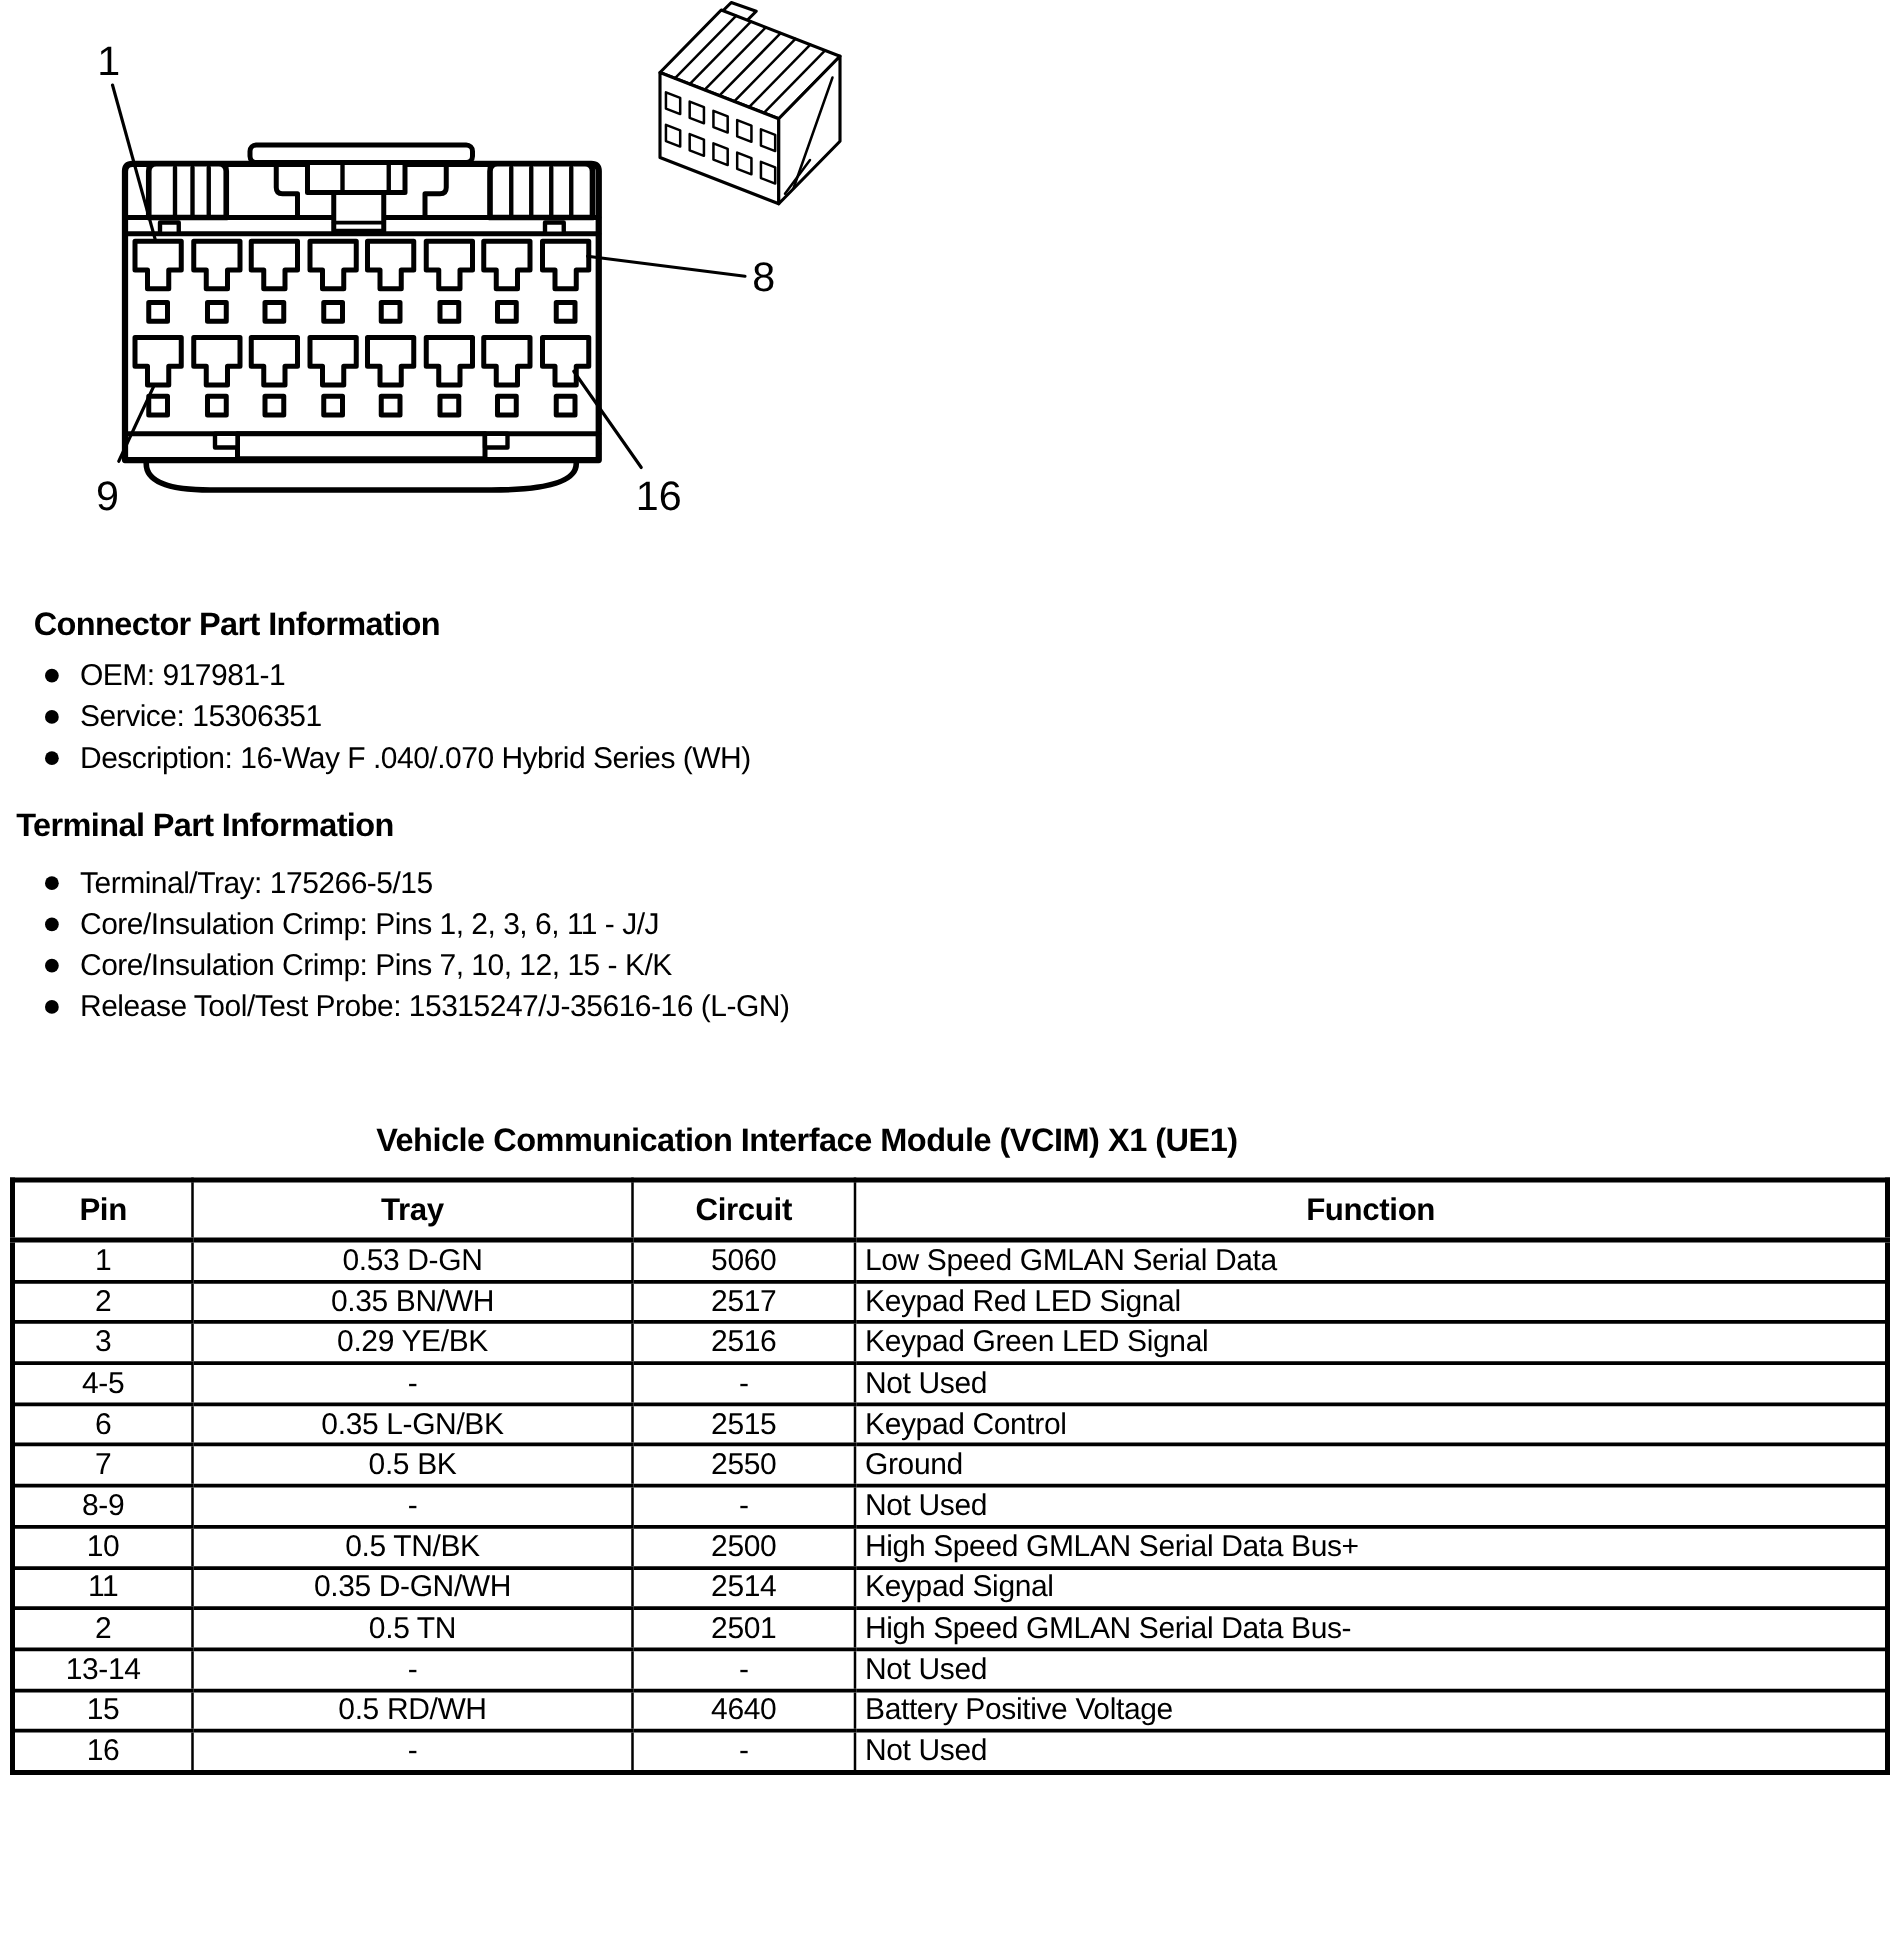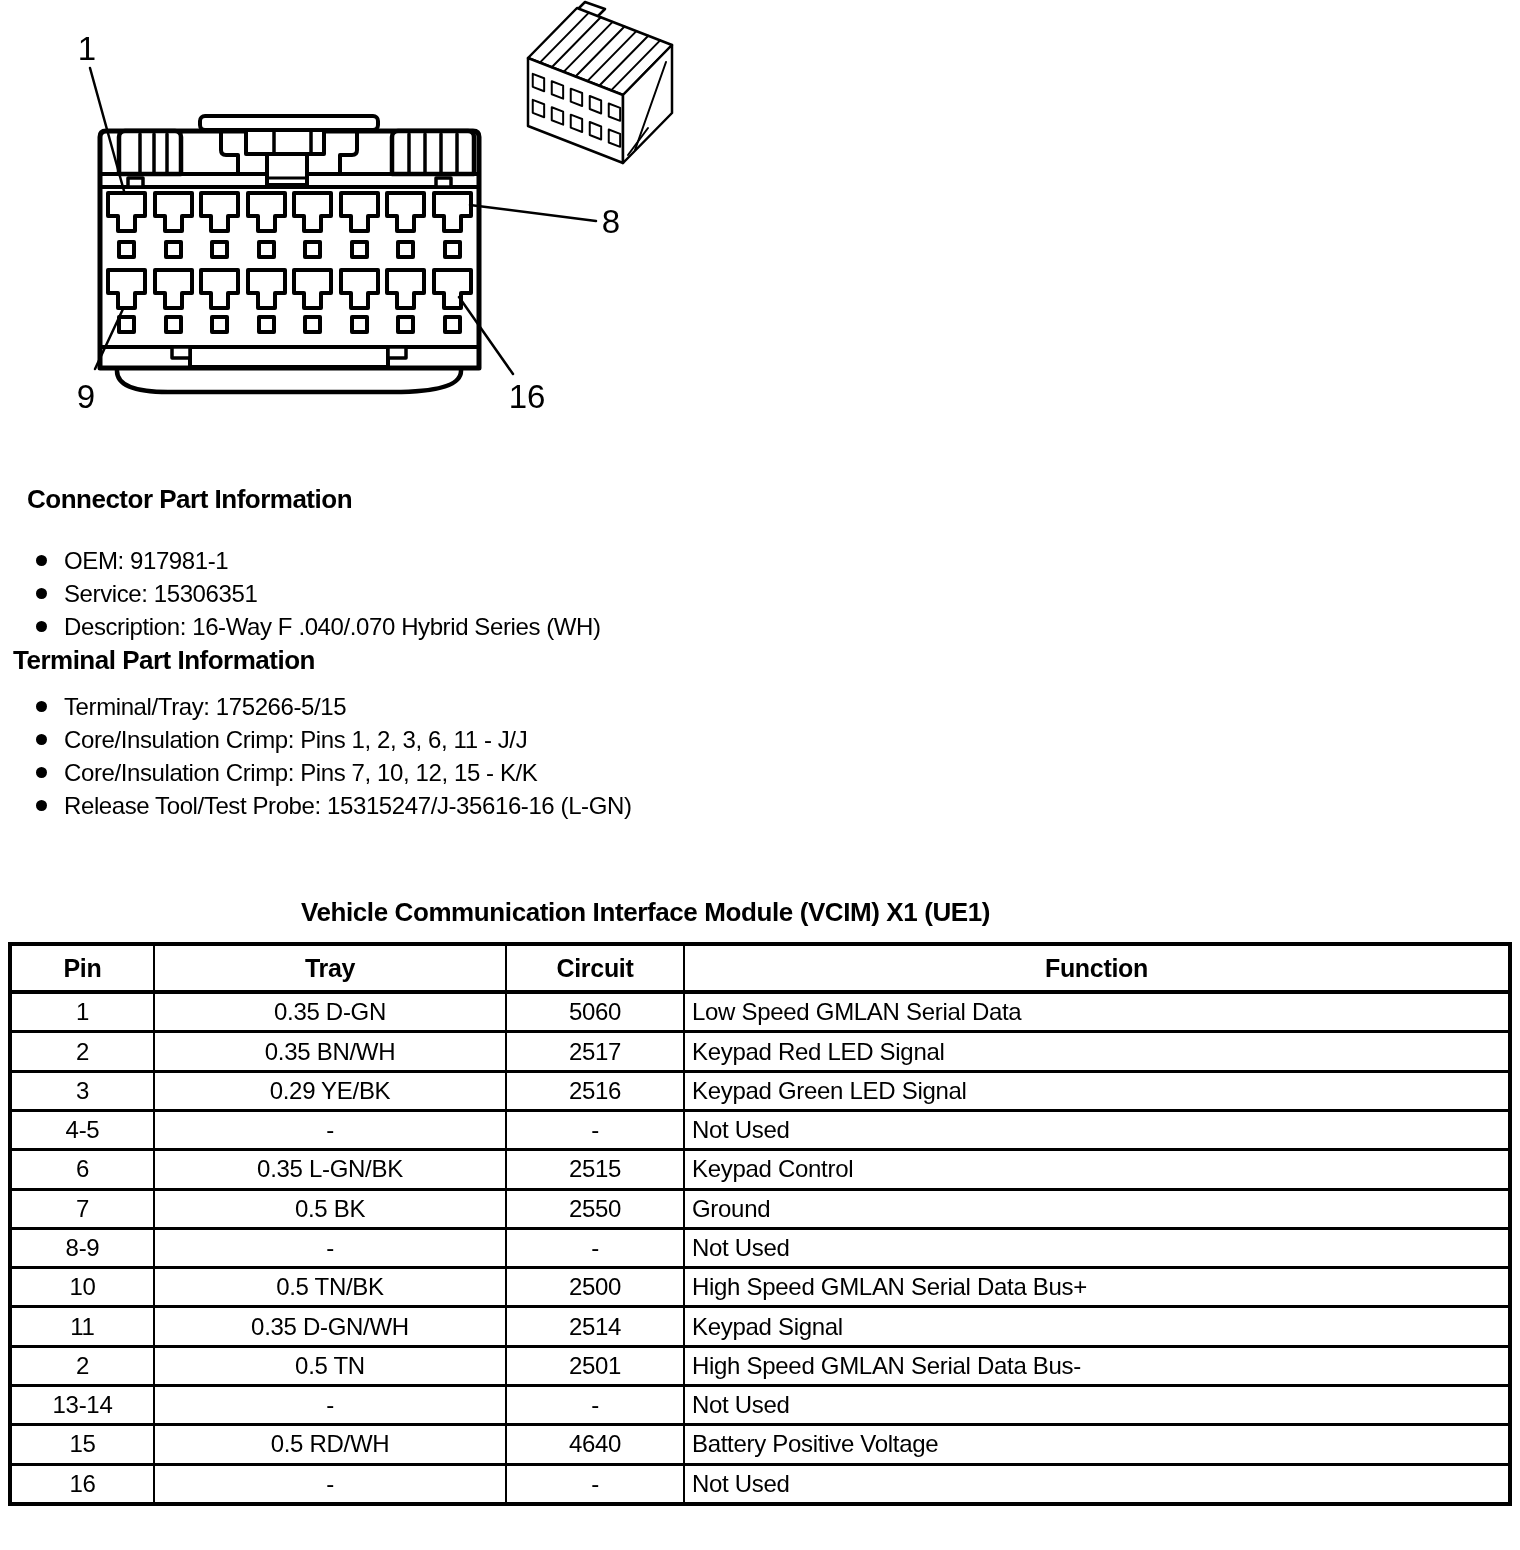--- a/index.html
+++ b/index.html
@@ -7,21 +7,21 @@
         font-family:"Liberation Sans",sans-serif;overflow:hidden;}
   .sec-heading{position:absolute;left:13px;margin:0;
         font:bold 26px/30px "Liberation Sans",sans-serif;letter-spacing:-0.5px;color:#000;}
   .blist{position:absolute;left:0;margin:0;padding:0;list-style:none;}
   .blist li{display:flex;align-items:center;height:33px;
         font:24px "Liberation Sans",sans-serif;letter-spacing:-0.4px;}
   .dot{width:11px;height:11px;background:#000;border-radius:50%;
         margin-left:36px;margin-right:17px;flex:none;}
   .tbl-title{position:absolute;top:897px;left:0;width:1291px;text-align:center;
         font:bold 26px "Liberation Sans",sans-serif;letter-spacing:-0.4px;}
-  table.pinout{position:absolute;left:8px;top:942px;width:1504px;height:564px;
+  table.pinout{position:absolute;left:8px;top:942px;width:1504px;height:478px;
         border-collapse:collapse;table-layout:fixed;background:#fff;
         font:24px "Liberation Sans",sans-serif;letter-spacing:-0.3px;padding-left:48px;}
   table.pinout{border:4px solid #000;}
   table.pinout th{border-left:2px solid #000;border-bottom:4px solid #000;
         height:44px;font-weight:bold;font-size:25px;text-align:center;vertical-align:middle;padding:0;}
   table.pinout td{border-left:2px solid #000;border-top:3px solid #000;
         text-align:center;vertical-align:middle;padding:0;}
   table.pinout th:first-child,table.pinout td:first-child{border-left:none;}
   table.pinout td.fn{text-align:left;padding-left:7px;}
   .figure{position:absolute;left:0;top:0;width:760px;height:440px;}
@@ -153,21 +153,21 @@
             <path d="M551.75,107.25 l11.4,4.4 l0,13 l-11.4,-4.4 Z" fill="#fff"></path>
             <path d="M570.75,114.65 l11.4,4.4 l0,13 l-11.4,-4.4 Z" fill="#fff"></path>
             <path d="M589.75,122.05 l11.4,4.4 l0,13 l-11.4,-4.4 Z" fill="#fff"></path>
             <path d="M608.75,129.45 l11.4,4.4 l0,13 l-11.4,-4.4 Z" fill="#fff"></path>
           </g>
       </g>
     </svg>
   </div>
 
   <h2 class="sec-heading" style="top:484px;margin-left:14px;">Connector Part Information</h2>
-  <ul class="blist" style="top:544px;text-align:right;">
+  <ul class="blist" style="top:524px;text-align:right;">
     <li>
         <span class="dot"></span>
         <span>OEM: 917981-1</span>
       </li>
     <li>
         <span class="dot"></span>
         <span>Service: 15306351</span>
       </li>
     <li>
         <span class="dot"></span>
@@ -207,21 +207,21 @@
       <tr>
         <th>Pin</th>
         <th>Tray</th>
         <th>Circuit</th>
         <th>Function</th>
       </tr>
     </thead>
     <tbody>
         <tr>
           <td>1</td>
-          <td>0.35 D-GN</td>
+          <td>0.53 D-GN</td>
           <td>5060</td>
           <td class="fn">Low Speed GMLAN Serial Data</td>
         </tr>
         <tr>
           <td>2</td>
           <td>0.35 BN/WH</td>
           <td>2517</td>
           <td class="fn">Keypad Red LED Signal</td>
         </tr>
         <tr>

